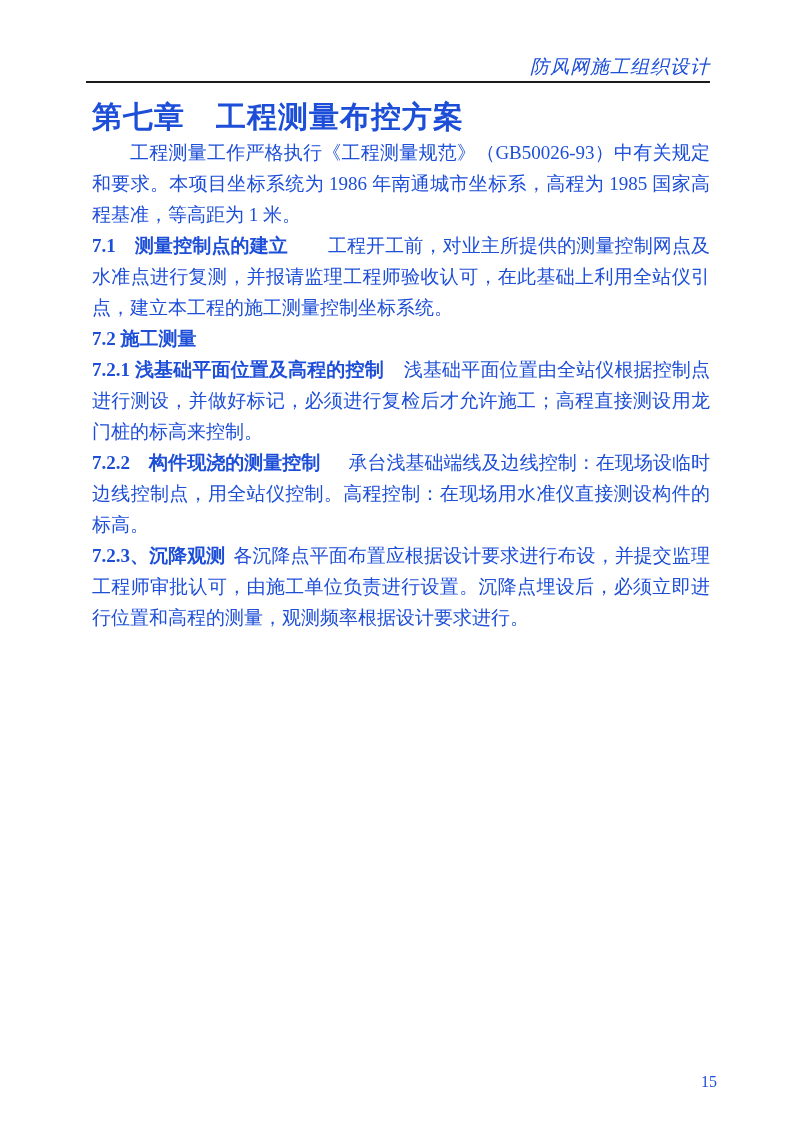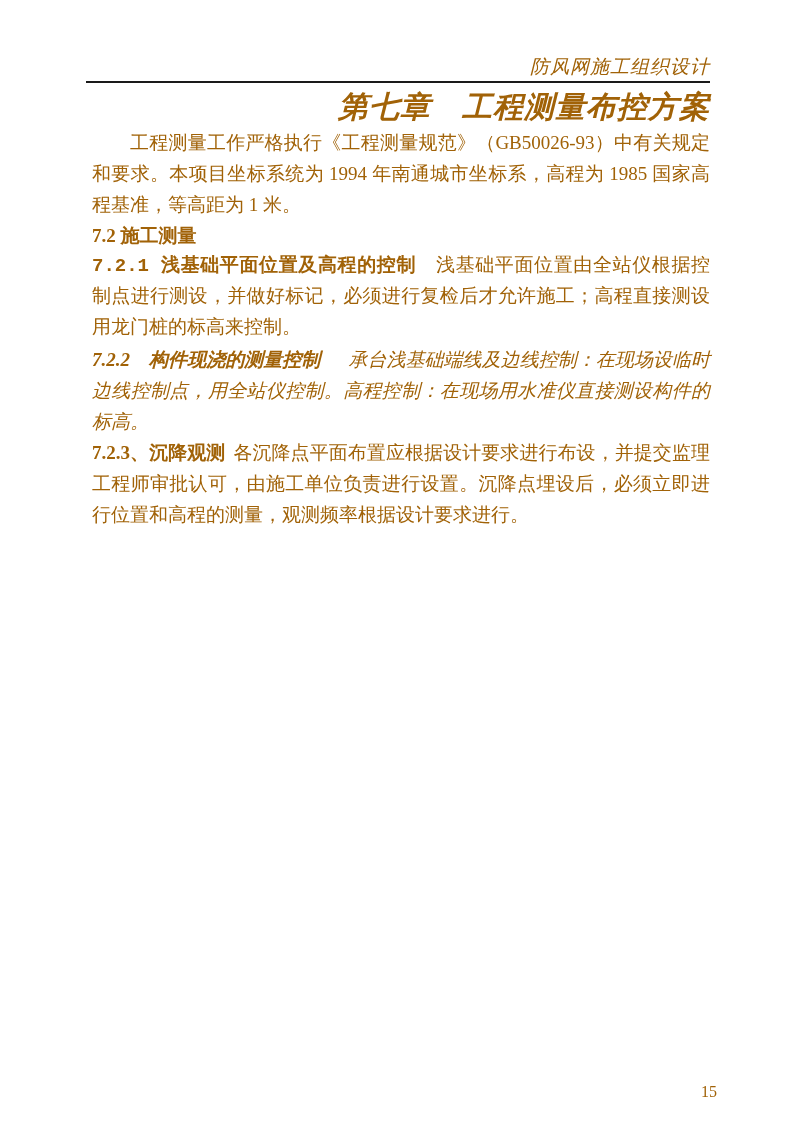--- a/index.html
+++ b/index.html
@@ -5,21 +5,21 @@
   html, body {
     margin: 0;
     padding: 0;
     background: #ffffff;
   }
   .page {
     position: relative;
     width: 793px;
     height: 1122px;
     background: #ffffff;
-    color: #a16207;
+    color: #1d4ed8;
     font-family: "Liberation Serif", serif;
     overflow: hidden;
     box-sizing: border-box;
   }
   .content {
     padding: 57px 83px 0 92px;
   }
   .doc-header {
     text-align: right;
     font-style: italic;
@@ -29,69 +29,69 @@
   }
   .header-rule {
     height: 2px;
     background: #1a1a1a;
     margin-top: 5px;
     margin-left: -6px;
   }
   .doc-title {
     font-size: 30px;
     font-weight: bold;
-    text-align: right;
-    margin: 4px 0 0 0;
+    text-align: left;
+    margin: 14px 0 0 0;
     line-height: 40px;
     letter-spacing: 1px;
-    font-style: italic;
   }
   p.body {
     margin: 0;
     font-size: 19px;
     line-height: 31px;
     text-align: justify;
   }
   .indent { text-indent: 38px; }
   .sec-heading { font-weight: bold; }
   .g40 { margin-right: 40px; }
   .g28 { margin-right: 28px; }
   .g22 { margin-right: 8px; }
   .g20 { margin-right: 20px; }
   .p-intro   { margin-top: 76px; }
   .p-sec71   { margin-top: 17px; }
   .p-laica   { margin-top: 14px; }
   .p-control { margin-top: 6px; }
   .p-h72     { margin-top: 3px; }
-  .p-sec721  { margin-top: 3px; font-family: Liberation Mono, monospace; }
-  .p-sec722  { margin-top: 12px; font-style: italic; }
+  .p-sec721  { margin-top: 3px; }
+  .p-sec722  { margin-top: 12px; }
   .p-sec723  { margin-top: 12px; }
   .page-number {
     position: absolute;
     right: 76px;
-    bottom: 22px;
+    bottom: 32px;
     font-size: 16px;
     line-height: 16px;
   }
 </style>
 </head>
 <body>
 
 <div class="page">
   <div class="content">
 
     <div class="doc-header">
       <span>防风网施工组织设计</span>
     </div>
     <div class="header-rule"></div>
 
     <h1 class="doc-title">第七章　工程测量布控方案</h1>
 
-    <p class="body indent p-intro">工程测量工作严格执行《工程测量规范》（GB50026-93）中有关规定和要求。本项目坐标系统为 1994 年南通城市坐标系，高程为 1985 国家高程基准，等高距为 1 米。</p>
+    <p class="body indent p-intro">工程测量工作严格执行《工程测量规范》（GB50026-93）中有关规定和要求。本项目坐标系统为 1986 年南通城市坐标系，高程为 1985 国家高程基准，等高距为 1 米。</p>
 
+    <p class="body p-sec71"><span class="sec-heading g40">7.1　测量控制点的建立</span><span>工程开工前，对业主所提供的测量控制网点及水准点进行复测，并报请监理工程师验收认可，在此基础上利用全站仪引点，建立本工程的施工测量控制坐标系统。</span></p>
 
 
 
     <p class="body p-h72"><span class="sec-heading">7.2 施工测量</span></p>
 
     <p class="body p-sec721"><span class="sec-heading g20">7.2.1 浅基础平面位置及高程的控制</span><span>浅基础平面位置由全站仪根据控制点进行测设，并做好标记，必须进行复检后才允许施工；高程直接测设用龙门桩的标高来控制。</span></p>
 
     <p class="body p-sec722"><span class="sec-heading g28">7.2.2　构件现浇的测量控制</span><span>承台浅基础端线及边线控制：在现场设临时边线控制点，用全站仪控制。高程控制：在现场用水准仪直接测设构件的标高。</span></p>
 
     <p class="body p-sec723"><span class="sec-heading g22">7.2.3、沉降观测</span><span>各沉降点平面布置应根据设计要求进行布设，并提交监理工程师审批认可，由施工单位负责进行设置。沉降点埋设后，必须立即进行位置和高程的测量，观测频率根据设计要求进行。</span></p>

